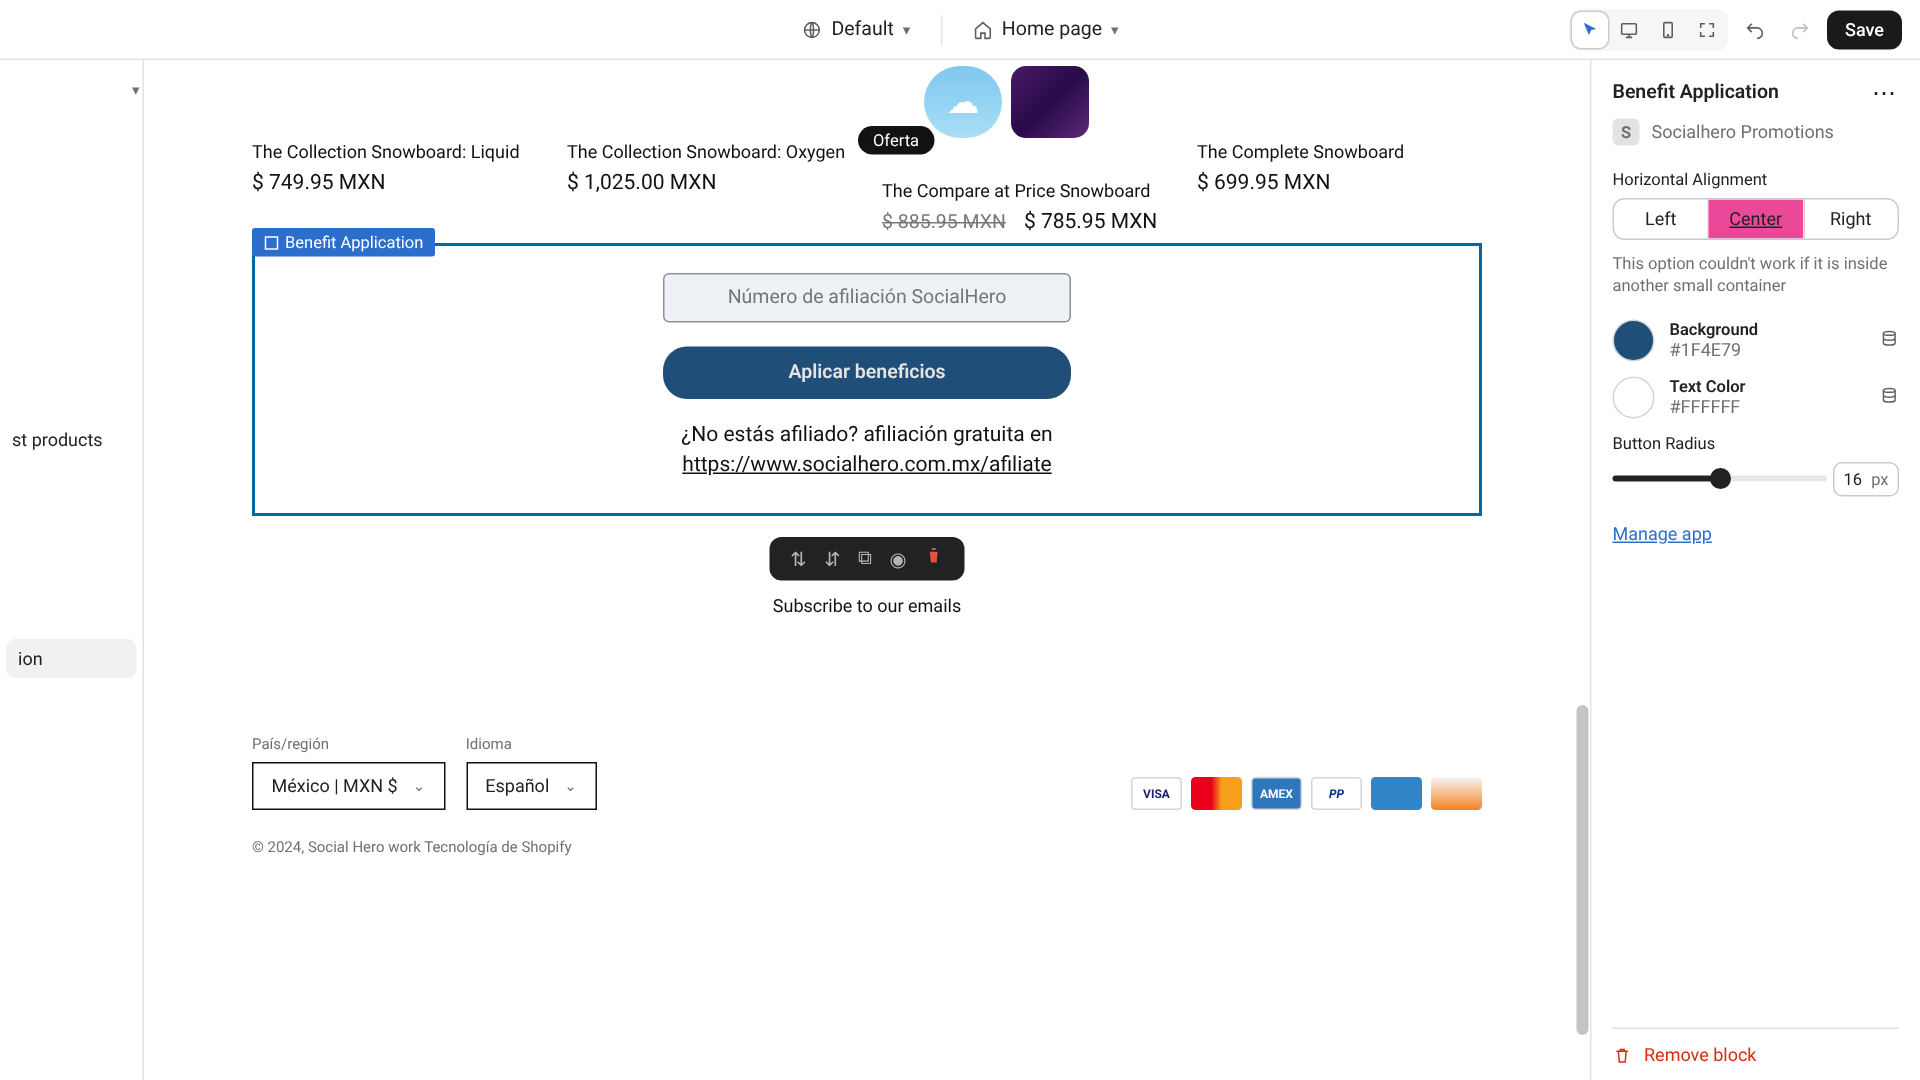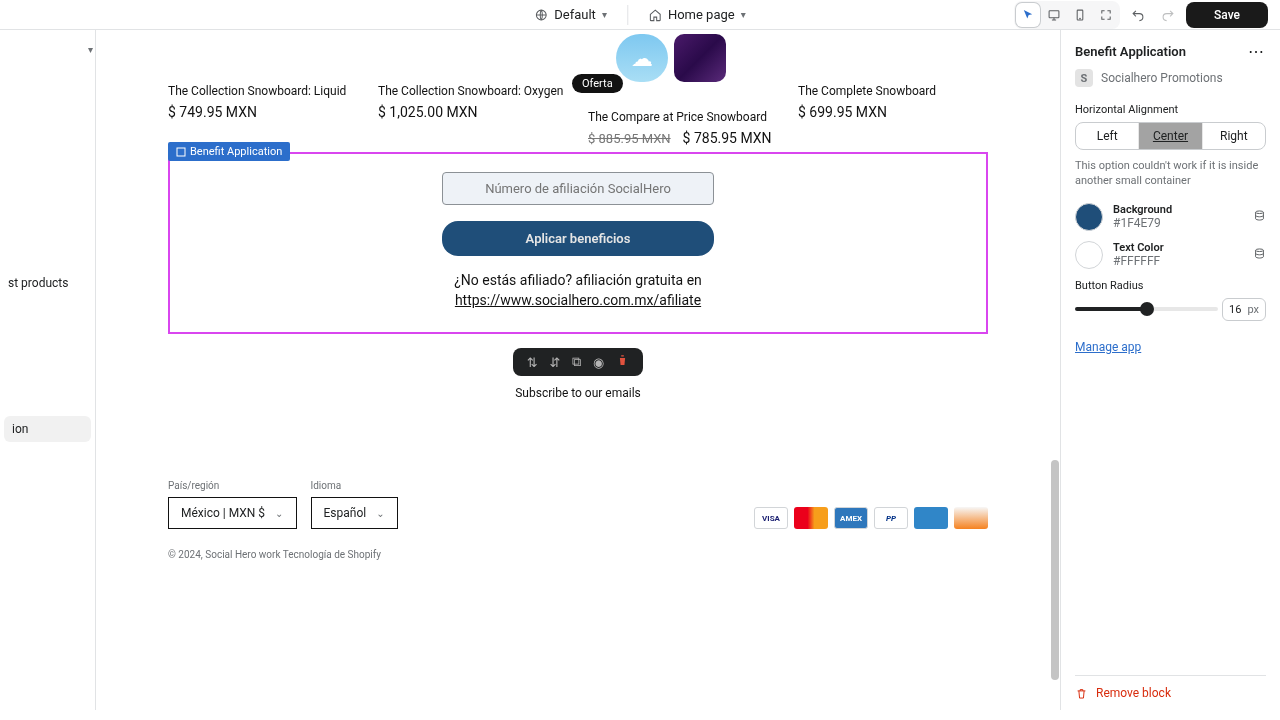--- a/index.html
+++ b/index.html
@@ -1,30 +1,30 @@
 <!DOCTYPE html>
 <html><head>
 <meta charset="utf-8">
 <style>
   * { box-sizing: border-box; margin: 0; padding: 0; font-family: -apple-system, BlinkMacSystemFont, "Segoe UI", Roboto, sans-serif; }
   body { width: 1280px; height: 720px; overflow: hidden; background: #fff; font-size: 13px; color: #202223; }
 
   
-  .topbar { height: 30px; border-bottom: 1px solid #e1e3e5; display: flex; align-items: center; justify-content: space-between; padding: 0 12px; }
+  .topbar { height: 40px; border-bottom: 1px solid #e1e3e5; display: flex; align-items: center; justify-content: space-between; padding: 0 12px; }
   .topbar-center { position: absolute; left: 50%; transform: translateX(-50%); display: flex; align-items: center; gap: 20px; }
   .tb-group { display: flex; align-items: center; gap: 6px; cursor: pointer; }
   .tb-sep { width: 1px; height: 20px; background: #e1e3e5; }
   .chev-down { font-size: 10px; color: #6d7175; }
   .topbar-right { display: flex; align-items: center; gap: 6px; }
   .device-icons { display: flex; align-items: center; background: #f6f6f7; border-radius: 8px; padding: 2px; gap: 2px; }
   .device-btn { width: 24px; height: 24px; display: flex; align-items: center; justify-content: center; border-radius: 6px; cursor: pointer; }
   .device-btn.active { background: #fff; box-shadow: 0 0 0 1px #c9cccf; }
   .history-btn { width: 24px; height: 24px; display: flex; align-items: center; justify-content: center; cursor: pointer; border-radius: 6px; }
   .history-btn.disabled { opacity: 0.4; }
-  .save-btn { background: #1a1a1a; color: #fff; border-radius: 8px; padding: 6px 28px; font-size: 12px; font-weight: 500; cursor: pointer; }
+  .save-btn { background: #1a1a1a; color: #fff; border-radius: 8px; padding: 6px 12px; font-size: 12px; font-weight: 500; cursor: pointer; }
 
   
   .main { display: flex; height: 680px; }
   .left-rail { width: 96px; border-right: 1px solid #e1e3e5; position: relative; }
   .left-rail .chev { position: absolute; right: 2px; top: 14px; font-size: 10px; color: #6d7175; }
   .left-rail .item { font-size: 12px; color: #202223; padding: 6px 8px; white-space: nowrap; overflow: hidden; }
   .left-rail .item.sel { background: #f1f1f1; border-radius: 6px; margin: 0 4px; }
 
   .canvas-wrap { flex: 1; position: relative; background: #fff; overflow: hidden; }
   .canvas-scroll { position: absolute; right: 0; top: 0; bottom: 0; width: 10px; }
@@ -40,21 +40,21 @@
   .cloud-b { width:52px; height:48px; border-radius:10px; background: linear-gradient(135deg,#4a1a6a,#2a0a4a,#5a2a7a); }
   .sale-badge { position:absolute; left:-44px; top:40px; background:#121212; color:#fff; font-size:11px; padding:3px 10px; border-radius:12px; }
   .prod-title { font-size: 12px; color: #121212; margin-bottom: 6px; }
   .prod-price { font-size: 14px; color: #121212; }
   .prod-price .strike { text-decoration: line-through; color: #787878; font-size:13px; margin-right:12px; }
   .ver-todo { display: block; margin: 28px auto 24px; background: #121212; color: #fff; padding: 12px 26px; font-size: 14px; border:none; cursor:pointer; }
 
   
   .benefit-block-wrap { position: relative; margin-top: 6px; }
   .benefit-tag { position: absolute; top: -10px; left: 0; background: #2c6ecb; color: #fff; font-size: 11px; padding: 3px 8px; border-radius: 2px; display:flex; align-items:center; gap:4px; z-index: 2; }
-  .benefit-block { border: 2px solid #d946ef; padding: 18px 20px 24px; }
+  .benefit-block { border: 2px solid #0369a1; padding: 18px 20px 24px; }
   .aff-input { display:block; margin:0 auto 12px; width: 272px; padding: 8px 10px; border: 1px solid #8c9196; border-radius: 4px; background: #eef2f7; text-align: center; color: #6d7175; font-size: 13px; }
   .apply-btn { display:block; margin:16px auto 16px; width: 272px; padding: 10px; border:none; border-radius: 16px; background: #1F4E79; color:#e5e5e5; font-weight:600; font-size:13px; cursor:pointer; }
   .aff-text { text-align:center; font-size:14px; color:#121212; }
   .aff-link { display:block; text-align:center; color:#121212; text-decoration:underline; font-size:14px; margin-top:4px; }
 
   
   .float-tb { position: relative; margin: 14px auto 6px; width: 130px; background: #202223; border-radius: 8px; padding: 6px 8px; display:flex; align-items:center; justify-content:space-around; }
   .float-tb .fi { color: #b5b5b5; font-size: 13px; cursor:pointer; }
   .float-tb .fi.red { color: #e0523e; }
 
@@ -83,21 +83,21 @@
   .right-panel { width: 220px; border-left: 1px solid #e1e3e5; padding: 12px 14px; position:relative; }
   .rp-head { display:flex; justify-content:space-between; align-items:center; margin-bottom:8px; }
   .rp-title { font-weight:600; font-size:13px; }
   .rp-more { font-size:16px; cursor:pointer; letter-spacing:2px; }
   .rp-app { display:flex; align-items:center; gap:8px; font-size:12px; color:#6d7175; margin-bottom:16px; }
   .rp-app-icon { width:18px; height:18px; background:#e3e3e3; border-radius:4px; display:flex; align-items:center; justify-content:center; font-size:11px; font-weight:bold; }
   .rp-label { font-size:11px; color:#202223; margin-bottom:6px; }
   .seg { display:flex; border:1px solid #c9cccf; border-radius:8px; overflow:hidden; margin-bottom:8px; }
   .seg div { flex:1; text-align:center; padding:6px 0; font-size:12px; cursor:pointer; }
   .seg div:not(:last-child) { border-right:1px solid #e7e7e7; }
-  .seg .sel { background:#a3a3a3;text-decoration:underline; }
+  .seg .sel { background:#ec4899;text-decoration:underline; }
   .rp-hint { font-size:11px; color:#6d7175; line-height:1.4; margin-bottom:14px; }
   .color-row { display:flex; align-items:center; justify-content:space-between; margin-bottom:10px; }
   .color-left { display:flex; align-items:center; gap:10px; }
   .swatch { width:28px; height:28px; border-radius:50%; border:1px solid #d2d5d8; }
   .color-name { font-size:11px; font-weight:600; }
   .color-hex { font-size:12px; color:#6d7175; }
   .db-icon { font-size:12px; color:#5c5f62; cursor:pointer; }
   .slider-row { display:flex; align-items:center; gap:4px; margin-bottom:18px; }
   .slider { flex:1; height:4px; background: linear-gradient(90deg, #202223 50%, #e7e7e7 50%); border-radius:2px; position:relative; }
   .slider .knob { position:absolute; left:50%; top:50%; width:14px; height:14px; background:#202223; border-radius:50%; transform:translate(-50%,-50%); }

